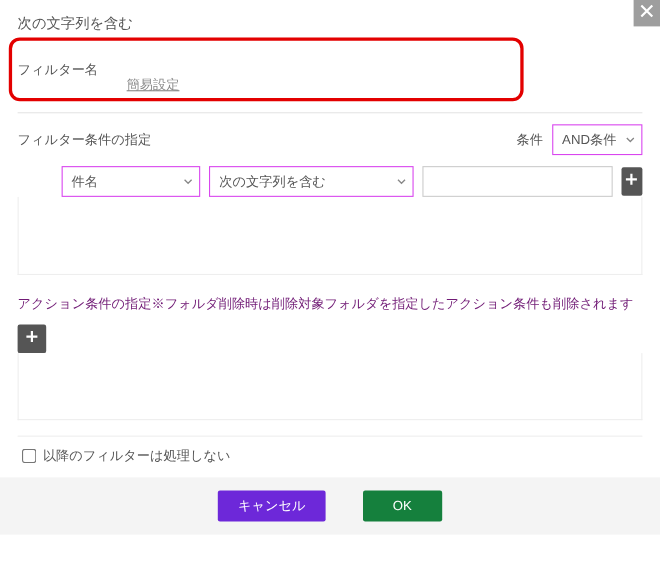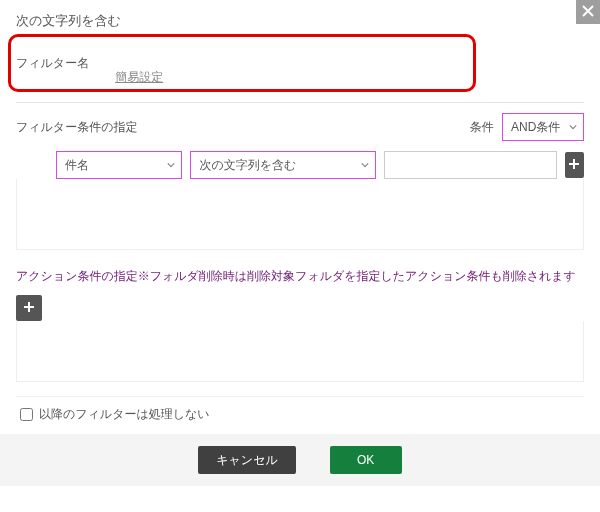--- a/index.html
+++ b/index.html
@@ -28,21 +28,21 @@
   .plus-btn svg { width:12px; height:12px; }
   .panel { border:1px solid #eee; border-top:none; background:#fff; height:70px; margin-top:0; }
   .panel.tall { height:60px; }
   .action-note { font-size:12px; color:#701a75; margin:18px 0 10px 0; }
   .action-row { display:flex; align-items:center; gap:8px; }
   .action-row .sel { width:160px; }
   .check-row { display:flex; align-items:center; font-size:12px; color:#555; margin:8px 0 10px 0; }
   .check-row input { margin-right:6px; }
   .footer { background:#f4f4f4; padding:12px 0; display:flex; align-items:center; justify-content:center; gap:10px; }
   .btn { height:28px; padding:0 18px; font-size:12px; border:none; cursor:pointer; display:inline-flex; align-items:center; justify-content:center; border-radius:2px; }
-  .btn-cancel { background:#404040; color:#fff; }
+  .btn-cancel { background:#6d28d9; color:#fff; }
   .btn-ok { background:#15803d; color:#fff; min-width:72px;margin-left:24px; }
   hr.thin { border:none; border-top:1px solid #eee; margin:0; }
 </style>
 </head>
 <body>
 
 <div class="close-btn">
   <span>
     <svg viewBox="0 0 12 12">
         <path d="M1 1 L11 11 M11 1 L1 11" stroke="#fff" stroke-width="2"></path>

